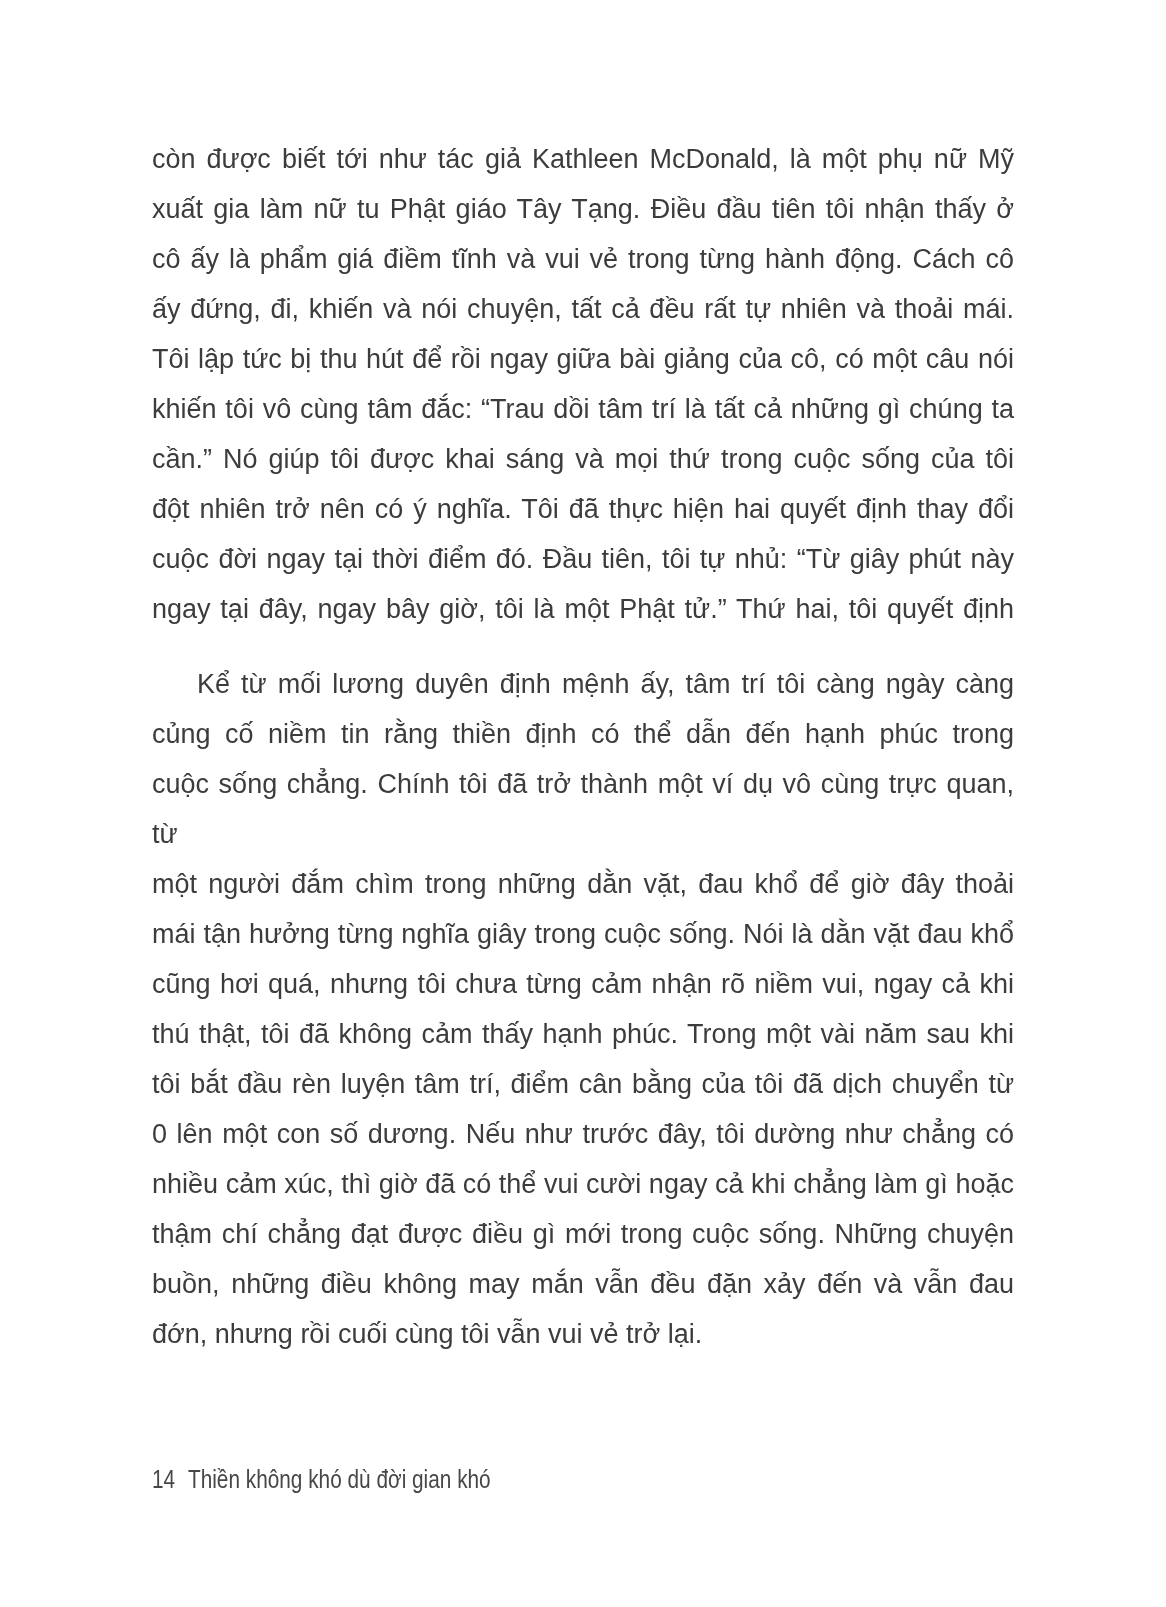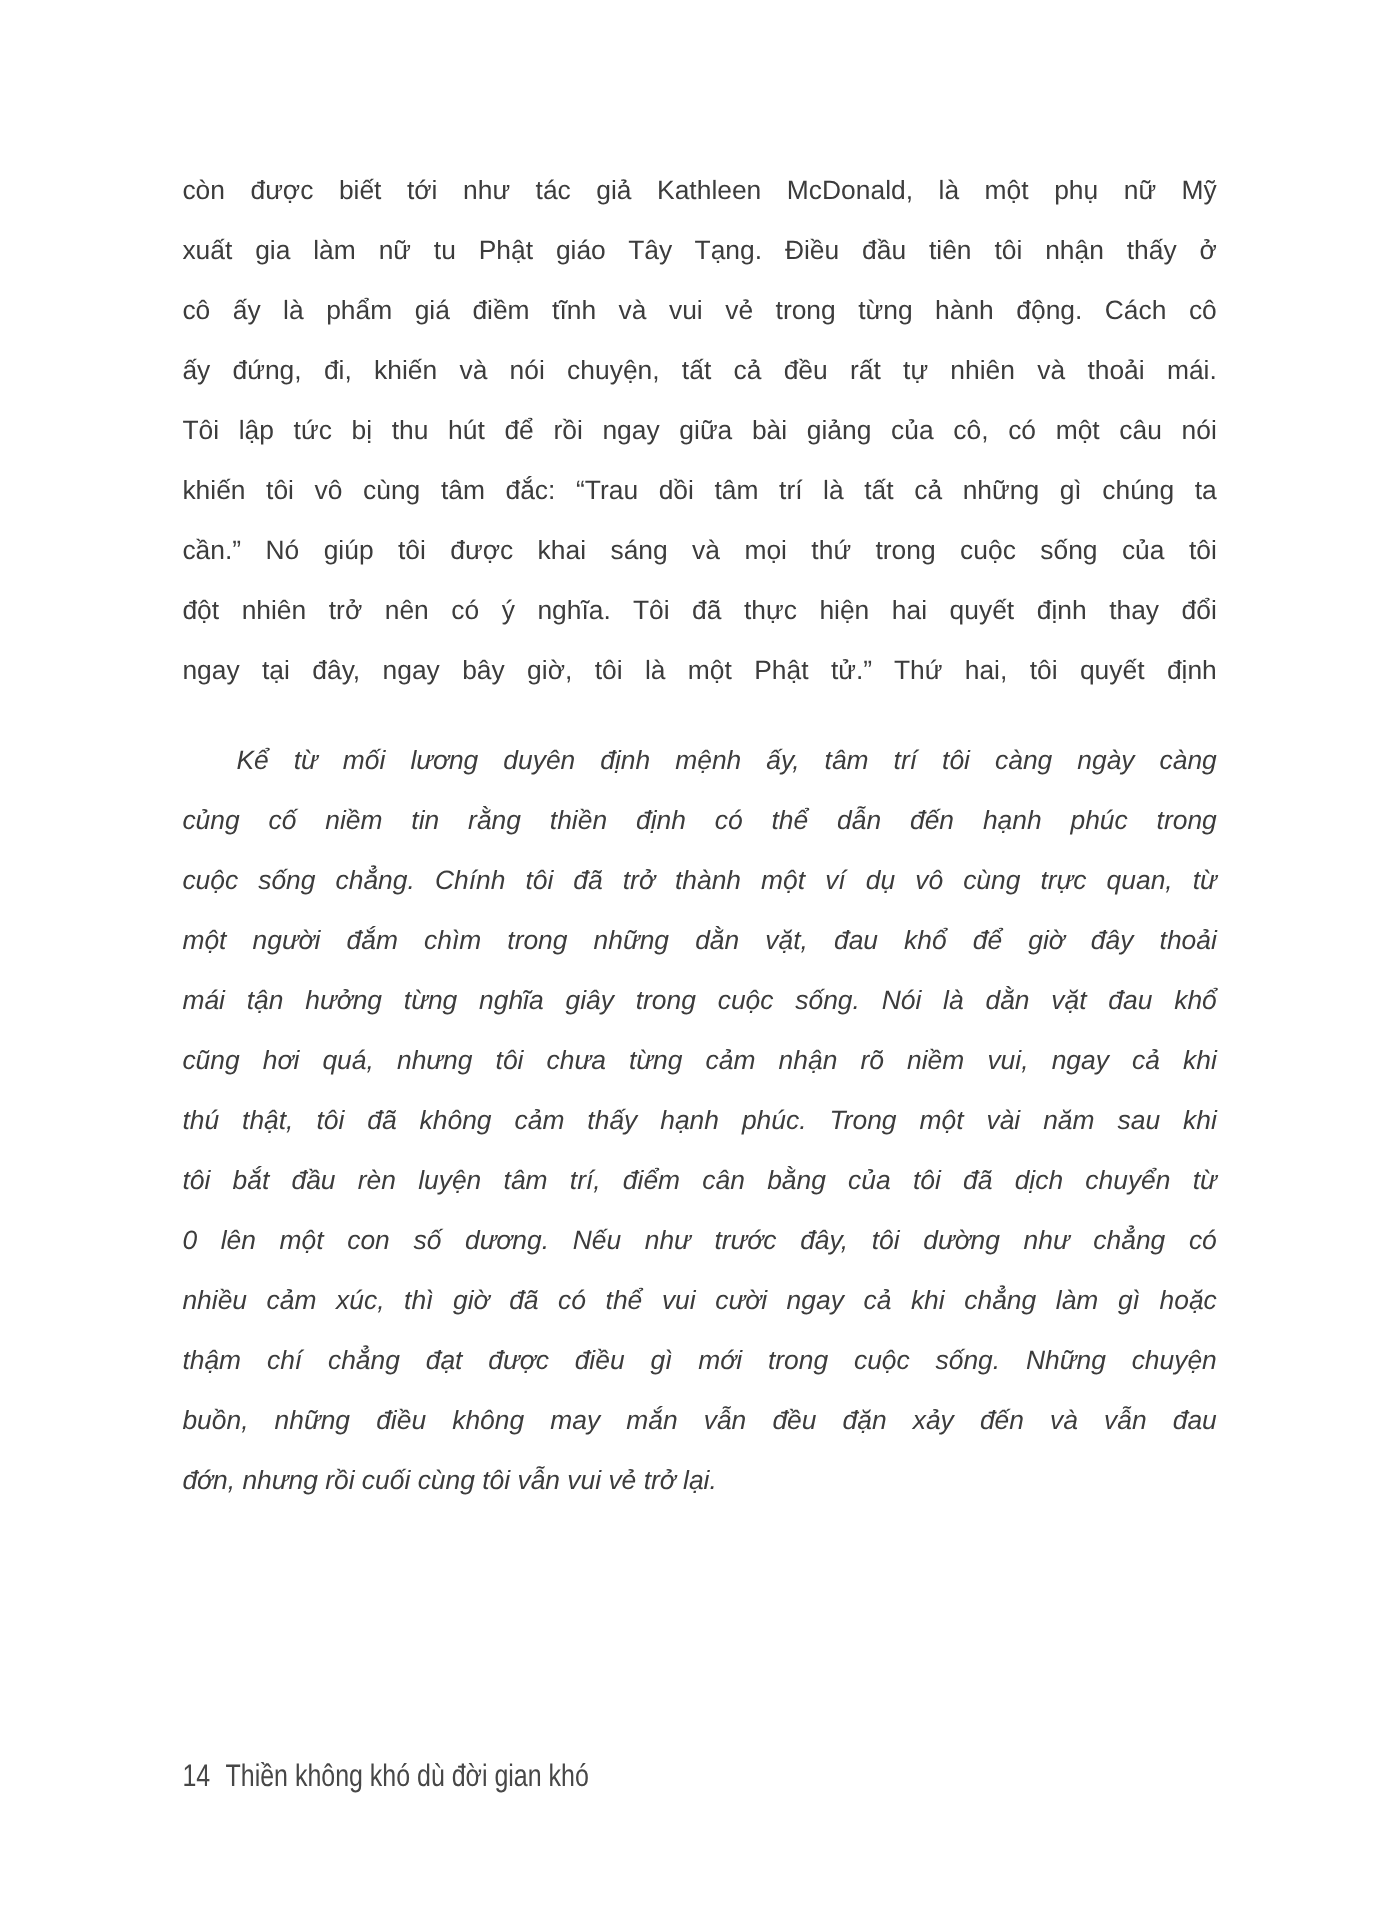--- a/index.html
+++ b/index.html
@@ -14,26 +14,26 @@
     background: #ffffff;
     font-family: "Liberation Sans", sans-serif;
     overflow: hidden;
   }
   .text-block {
     position: absolute;
     left: 152px;
     top: 134px;
     width: 862px;
     color: #3c3c3c;
-    font-size: 22px;
+    font-size: 27px;
     line-height: 50px;
     font-weight: 400;
   }
   .para { margin: 0; }
-  .para + .para { margin-top: 25px; font-style: italic; }
+  .para + .para { margin-top: 25px; }
   .line {
     text-align: justify;
     text-align-last: justify;
     white-space: normal;
   }
   .line.last { text-align-last: left; }
   .line.indent { padding-left: 45px; }
   .footer {
     position: absolute;
     left: 152px;
@@ -55,20 +55,21 @@
   <div class="text-block" id="text-block">
       <div class="para">
         <div class="line">còn được biết tới như tác giả Kathleen McDonald, là một phụ nữ Mỹ</div>
         <div class="line">xuất gia làm nữ tu Phật giáo Tây Tạng. Điều đầu tiên tôi nhận thấy ở</div>
         <div class="line">cô ấy là phẩm giá điềm tĩnh và vui vẻ trong từng hành động. Cách cô</div>
         <div class="line">ấy đứng, đi, khiến và nói chuyện, tất cả đều rất tự nhiên và thoải mái.</div>
         <div class="line">Tôi lập tức bị thu hút để rồi ngay giữa bài giảng của cô, có một câu nói</div>
         <div class="line">khiến tôi vô cùng tâm đắc: “Trau dồi tâm trí là tất cả những gì chúng ta</div>
         <div class="line">cần.” Nó giúp tôi được khai sáng và mọi thứ trong cuộc sống của tôi</div>
         <div class="line">đột nhiên trở nên có ý nghĩa. Tôi đã thực hiện hai quyết định thay đổi</div>
+        <div class="line">cuộc đời ngay tại thời điểm đó. Đầu tiên, tôi tự nhủ: “Từ giây phút này</div>
         <div class="line">ngay tại đây, ngay bây giờ, tôi là một Phật tử.” Thứ hai, tôi quyết định</div>
       </div>
       <div class="para">
         <div class="line indent">Kể từ mối lương duyên định mệnh ấy, tâm trí tôi càng ngày càng</div>
         <div class="line">củng cố niềm tin rằng thiền định có thể dẫn đến hạnh phúc trong</div>
         <div class="line">cuộc sống chẳng. Chính tôi đã trở thành một ví dụ vô cùng trực quan, từ</div>
         <div class="line">một người đắm chìm trong những dằn vặt, đau khổ để giờ đây thoải</div>
         <div class="line">mái tận hưởng từng nghĩa giây trong cuộc sống. Nói là dằn vặt đau khổ</div>
         <div class="line">cũng hơi quá, nhưng tôi chưa từng cảm nhận rõ niềm vui, ngay cả khi</div>
         <div class="line">thú thật, tôi đã không cảm thấy hạnh phúc. Trong một vài năm sau khi</div>

